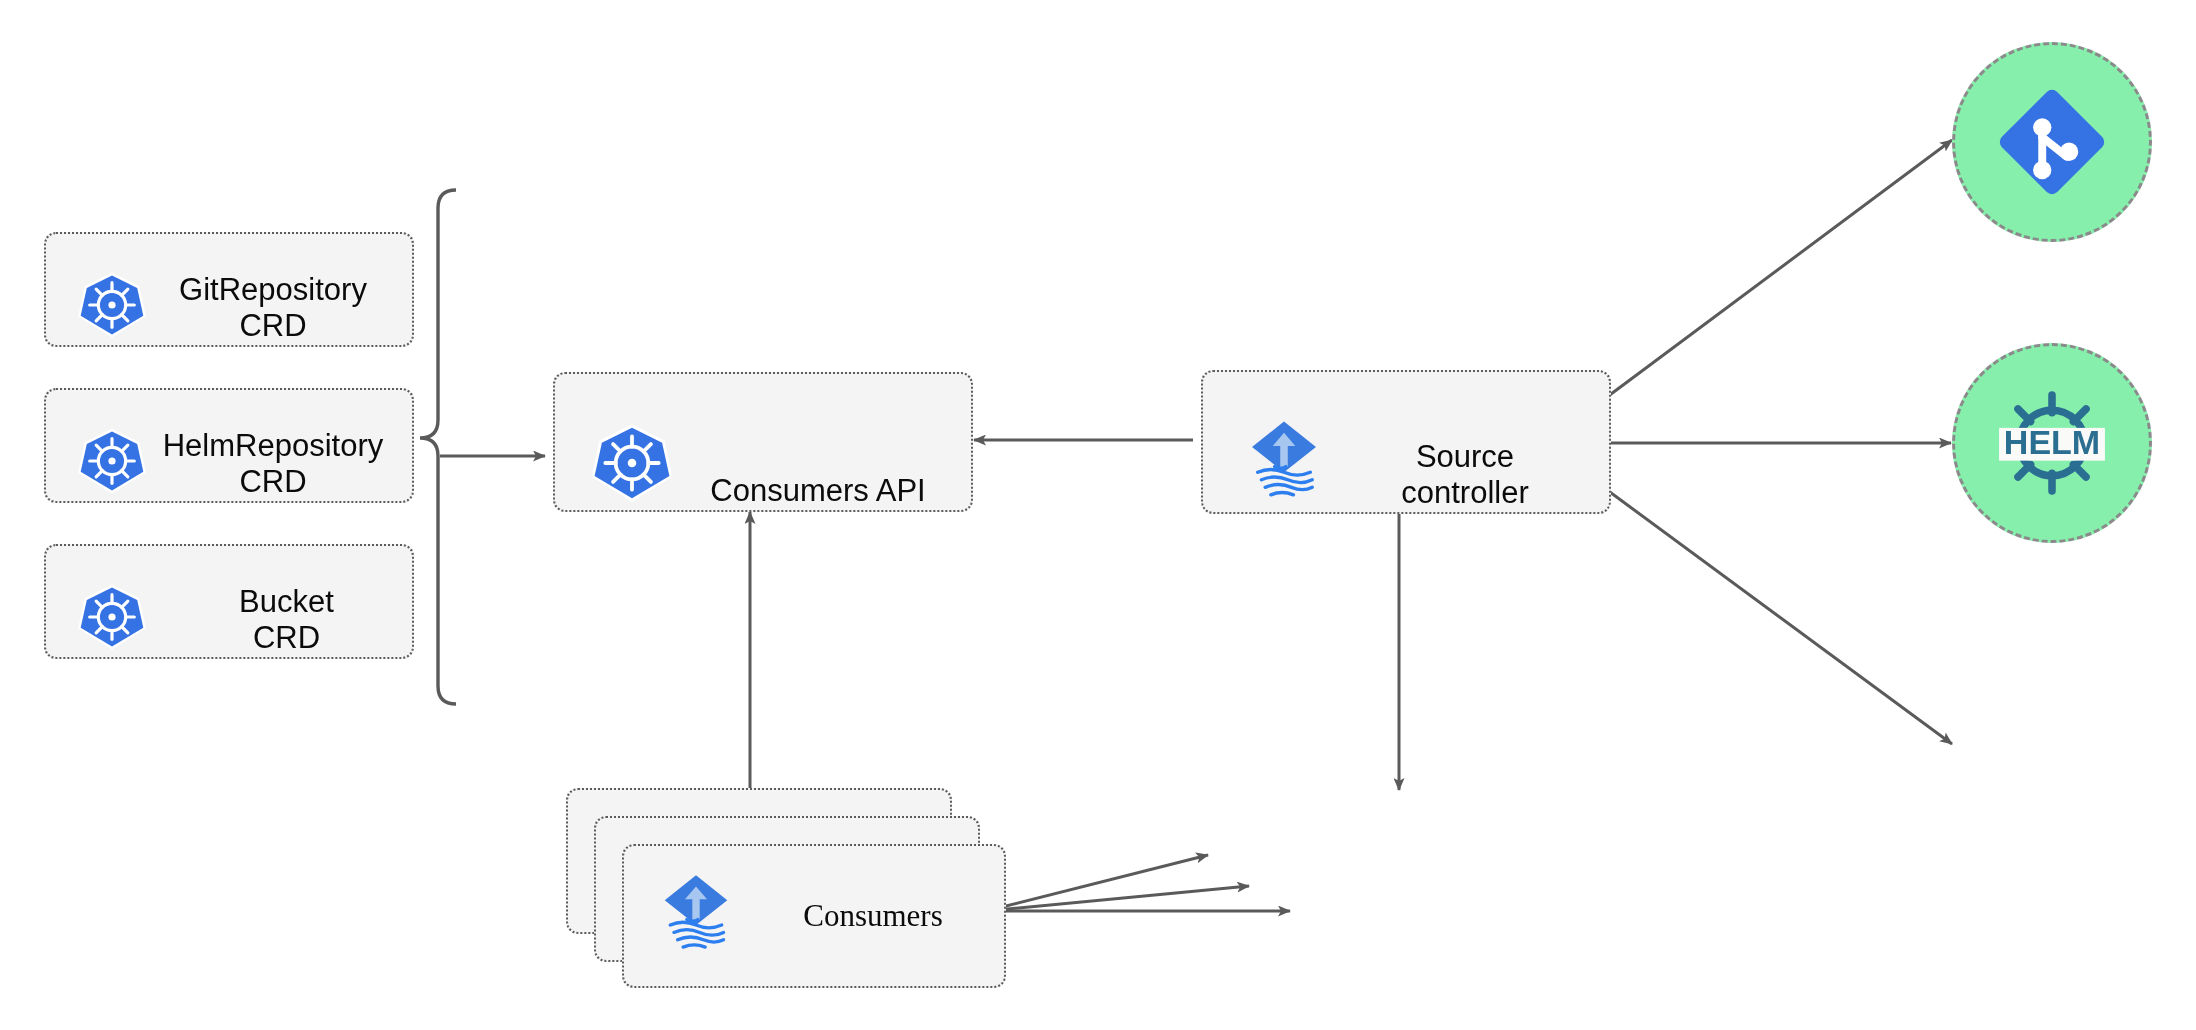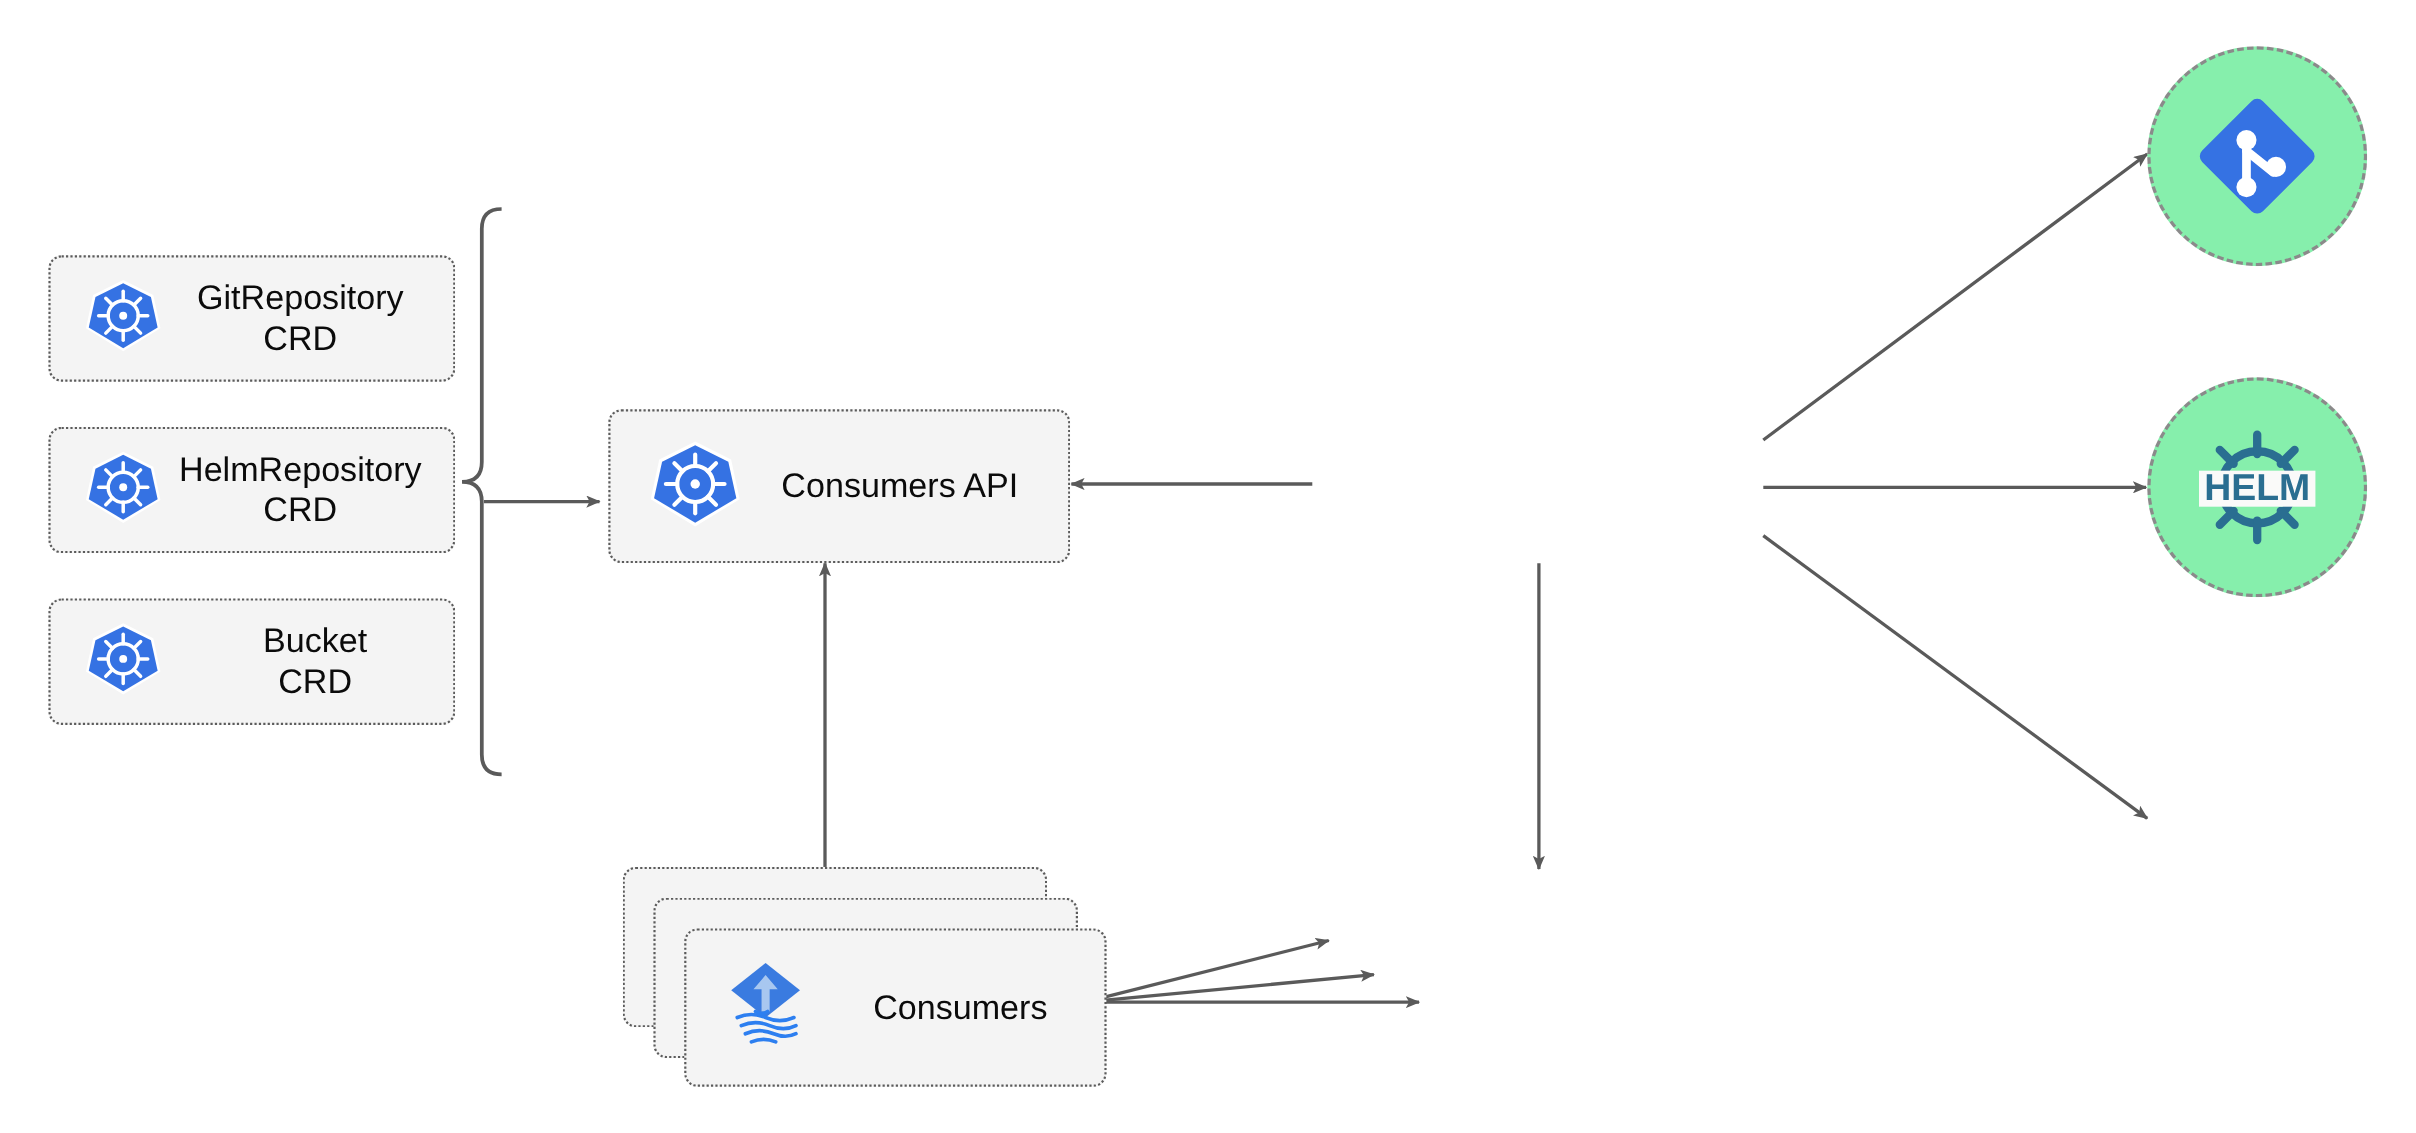--- a/index.html
+++ b/index.html
@@ -3,40 +3,40 @@
 <meta charset="utf-8">
 <style>
   html,body{margin:0;padding:0;background:#ffffff;}
   body{width:2196px;height:1030px;position:relative;overflow:hidden;
        font-family:"Liberation Sans","DejaVu Sans",sans-serif;}
   #stage{position:absolute;inset:0;width:2196px;height:1030px;}
   svg.edges{position:absolute;left:0;top:0;width:2196px;height:1030px;pointer-events:none;}
 
   .node{position:absolute;box-sizing:border-box;background:#f4f4f4;
         border:2px dotted #5b5b5b;border-radius:12px;display:flex;
-        align-items:center;}
+        align-items:flex-end;}
   .node .label{color:#0b0b0b;font-size:31px;line-height:1.18;text-align:center;
         white-space:pre-line;}
 
   
   .crd{width:370px;height:115px;padding:0 14px;}
   .crd .ico{flex:0 0 auto;margin-left:16px;}
   .crd .label{flex:1 1 auto;}
 
   .wide{padding:0 10px;}
   .wide .ico{flex:0 0 auto;margin-left:24px;}
   .wide .label{flex:1 1 auto;}
 
   
   .stack{position:absolute;}
   .stack .layer{position:absolute;box-sizing:border-box;background:#f4f4f4;
         border:2px dotted #5b5b5b;border-radius:12px;}
   .stack .front{display:flex;align-items:center;}
   .stack .front .ico{flex:0 0 auto;margin-left:26px;}
-  .stack .front .label{flex:1 1 auto;color:#0b0b0b;font-size:31px;text-align:center;}
+  .stack .front .label{flex:1 1 auto;color:#0b0b0b;font-size:31px;text-align:center;font-family:Liberation Serif, serif;}
 
   
   .circ{position:absolute;box-sizing:border-box;width:200px;height:200px;
         border:3px dashed #8a8a8a;border-radius:50%;background:#86efac;
         display:flex;align-items:center;justify-content:center;}
 </style>
 </head>
 <body>
 
 <div id="stage">
@@ -156,20 +156,37 @@
           <line x1="63.5" y1="63.5" x2="72" y2="72"></line>
           <line x1="72" y1="28" x2="63.5" y2="36.5"></line>
           <line x1="36.5" y1="63.5" x2="28" y2="72"></line>
         </g>
         <circle cx="50" cy="50" r="5" fill="#ffffff"></circle>
       </svg>
     </span>
     <span class="label">Consumers API</span>
   </div>
 
+  <div class="node wide" style="left:1201px;top:370px;width:410px;height:144px;">
+    <span class="ico">
+      <svg width="94" height="94" viewBox="0 0 100 100">
+        <polygon points="50,8 84,35 50,62 16,35" fill="#3A7BE0"></polygon>
+        <path d="M50,20 L62,34 L54,34 L54,56 L46,56 L46,34 L38,34 Z" fill="#A8C7F0"></path>
+        <g stroke="#2D7FF0" stroke-width="3.6" fill="none" stroke-linecap="round">
+          <path d="M22,62 Q36,56 50,62 Q64,68 78,62"></path>
+          <path d="M26,70 Q40,64 54,70 Q68,76 80,70"></path>
+          <path d="M30,78 Q44,72 58,78 Q70,83 80,78"></path>
+          <path d="M36,86 Q48,81 60,86"></path>
+          <path d="M40,56 Q46,60 52,56"></path>
+        </g>
+      </svg>
+    </span>
+    <span class="label">Source
+controller</span>
+  </div>
 
   <div class="stack" style="left:566px;top:788px;width:440px;height:200px;">
     <div class="layer" style="left:0;top:0;width:386px;height:146px;"></div>
     <div class="layer" style="left:28px;top:28px;width:386px;height:146px;"></div>
     <div class="layer front" style="left:56px;top:56px;width:384px;height:144px;">
       <span class="ico">
         <svg width="92" height="92" viewBox="0 0 100 100">
           <polygon points="50,8 84,35 50,62 16,35" fill="#3A7BE0"></polygon>
           <path d="M50,20 L62,34 L54,34 L54,56 L46,56 L46,34 L38,34 Z" fill="#A8C7F0"></path>
           <g stroke="#2D7FF0" stroke-width="3.6" fill="none" stroke-linecap="round">

